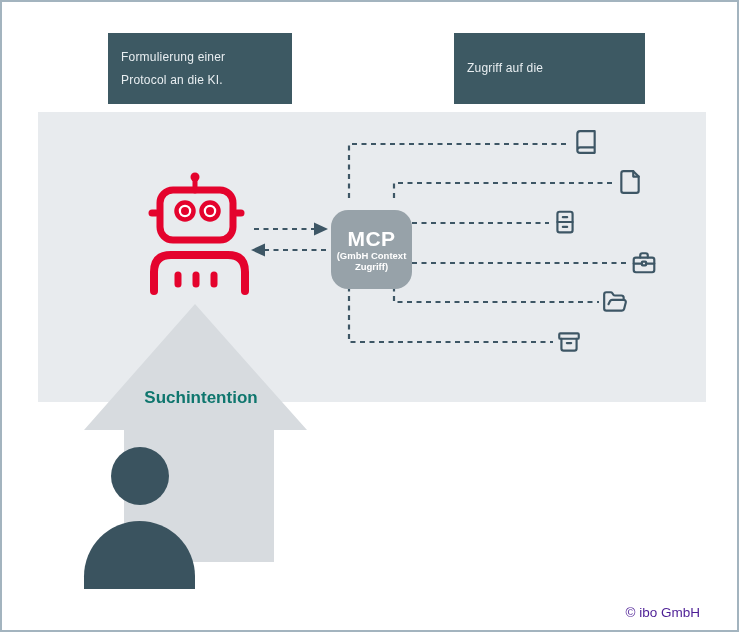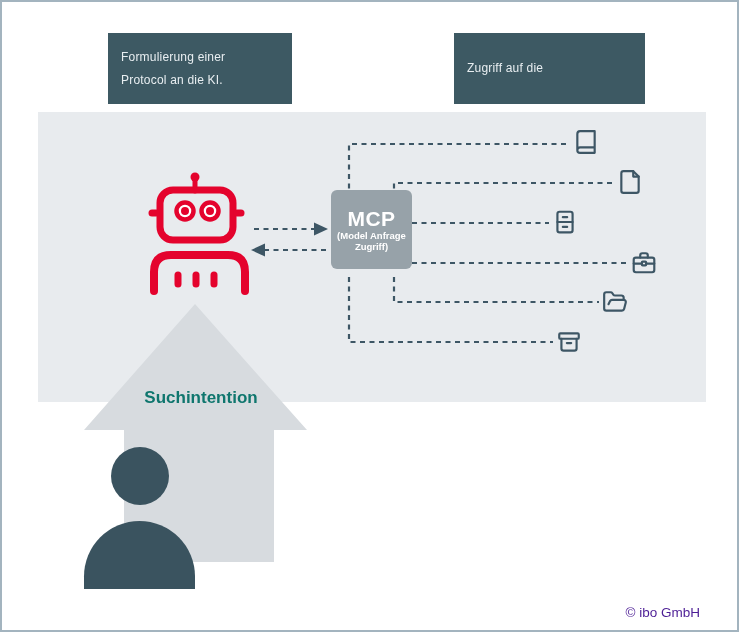--- a/index.html
+++ b/index.html
@@ -25,22 +25,22 @@
   }
   #callout-left{left:106px;top:31px;width:184px;height:71px;}
   #callout-right{left:452px;top:31px;width:191px;height:71px;}
   #stage-panel{
     position:absolute;left:36px;top:110px;width:668px;height:290px;
     background:#e8ebee;
   }
   #connector-layer{position:absolute;left:0;top:0;pointer-events:none;}
   #robot{position:absolute;left:145px;top:166px;}
   #mcp-box{
-    position:absolute;left:329px;top:188px;width:81px;height:79px;
-    background:#97a2a9;border-radius:6px;
+    position:absolute;left:329px;top:208px;width:81px;height:79px;
+    background:#97a2a9;border-radius:17px;
     display:flex;flex-direction:column;align-items:center;justify-content:center;
     color:#ffffff;text-align:center;
   }
   #mcp-title{font-size:21px;font-weight:bold;letter-spacing:.5px;line-height:22px;}
   .mcp-sub{font-size:9.5px;font-weight:bold;line-height:11px;}
   .src-icon{position:absolute;width:26px;height:26px;}
   #icon-book{left:571px;top:127px;}
   #icon-file{left:615px;top:167px;}
   #icon-cabinet{left:550px;top:207px;}
   #icon-briefcase{left:629px;top:248px;}
@@ -118,21 +118,21 @@
       <circle cx="63" cy="43" r="4" fill="#e4032d" stroke="none"></circle>
       <path d="M7 123 L7 104 Q7 87 24 87 L81 87 Q98 87 98 104 L98 123" stroke-width="8"></path>
       <line x1="31" y1="107" x2="31" y2="116" stroke-width="7"></line>
       <line x1="49" y1="107" x2="49" y2="116" stroke-width="7"></line>
       <line x1="67" y1="107" x2="67" y2="116" stroke-width="7"></line>
     </g>
   </svg>
 
   <div id="mcp-box">
     <div id="mcp-title">MCP</div>
-    <div class="mcp-sub">(Model Anfrage</div>
+    <div class="mcp-sub">(GmbH Context</div>
     <div class="mcp-sub">Zugriff)</div>
   </div>
 
   <svg class="src-icon" id="icon-book" viewBox="0 0 24 24">
     <g fill="none" stroke="#3d5665" stroke-width="2" stroke-linecap="round" stroke-linejoin="round">
       <path d="M4 19.5v-15A2.5 2.5 0 0 1 6.5 2H20v20H6.5a2.5 2.5 0 0 1 0-5H20"></path>
     </g>
   </svg>
   <svg class="src-icon" id="icon-file" viewBox="0 0 24 24">
     <g fill="none" stroke="#3d5665" stroke-width="2" stroke-linecap="round" stroke-linejoin="round">

